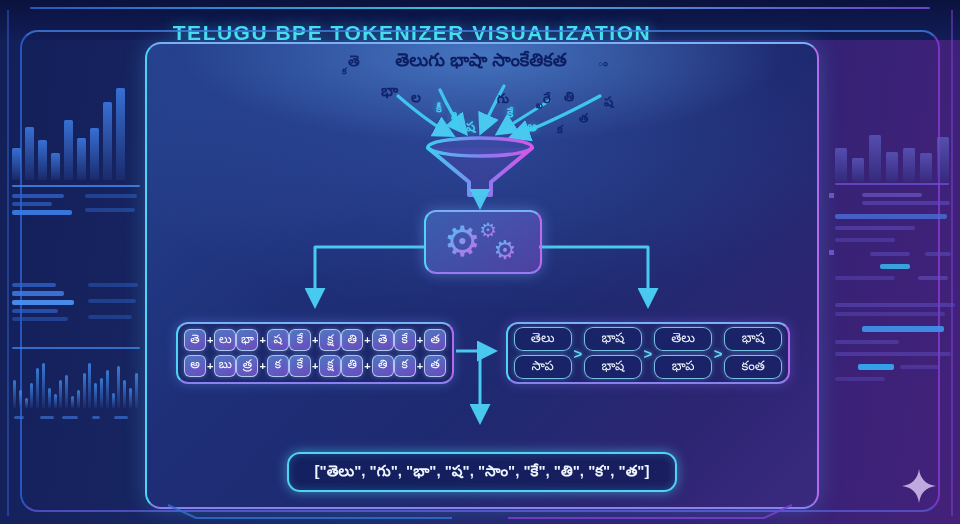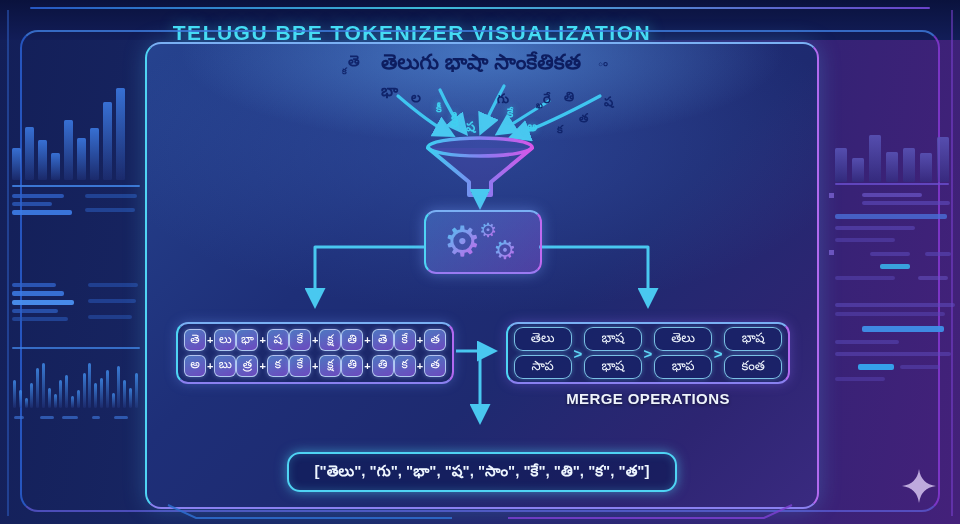--- a/index.html
+++ b/index.html
@@ -27,21 +27,21 @@
   
   .panel{position:absolute;left:145px;top:42px;width:670px;height:463px;border-radius:16px;
     border:2px solid;border-color:#7ab0f4 #b26af0 #8a80f0 #4fd4f4;
     background:
       radial-gradient(60% 26% at 50% 2%,rgba(96,164,238,.55),rgba(96,164,238,0) 75%),
       radial-gradient(70% 45% at 50% 22%,rgba(66,110,200,.35),rgba(66,110,200,0) 80%),
       linear-gradient(135deg,#26438f 0%,#1e2f78 35%,#1e2a70 60%,#2d2572 82%,#3a2a80 100%);
     box-shadow:0 0 22px rgba(80,180,240,.28);}
   
   .headline{position:absolute;left:300px;top:50px;width:362px;text-align:center;
-    font-size:21px;font-weight:700;color:#0d1d60;}
+    font-size:18px;font-weight:700;color:#0d1d60;}
   .scatter{position:absolute;font-weight:700;}
   .scatter.dark{color:#10246b;}
   .scatter.cyan{color:#3fd0f0;text-shadow:0 0 6px rgba(63,208,240,.5);}
   
   .lbl{position:absolute;color:#eef3fc;font-weight:700;letter-spacing:.4px;
     text-shadow:0 1px 3px rgba(0,0,0,.55);white-space:nowrap;}
   .lbl.center{text-align:center;}
   
   .bpe-box{position:absolute;left:424px;top:210px;width:114px;height:60px;border-radius:12px;
     border:2px solid;border-color:#7ab0f4 #c06af0 #9a7af2 #4fd4f4;
@@ -328,19 +328,18 @@
       <div class="mo-col">
         <div class="mo-box">తెలు</div>
         <div class="mo-box">భాప</div>
       </div>
       <div class="mo-chev">&gt;</div>
       <div class="mo-col">
         <div class="mo-box">భాష</div>
         <div class="mo-box">కంత</div>
       </div>
     </div>
-  <div class="lbl center" style="left:548px;top:390px;width:200px;font-size:15px;">MERGE OPERATIONS</div>
 
   <div class="vocab-box">
     <span class="vocab-text" id="vocab-text">["తెలు", "గు", "భా", "ష", "సాం", "కే", "తి", "క", "త"]</span>
   </div>
 
 </div>
 
 </body></html>

